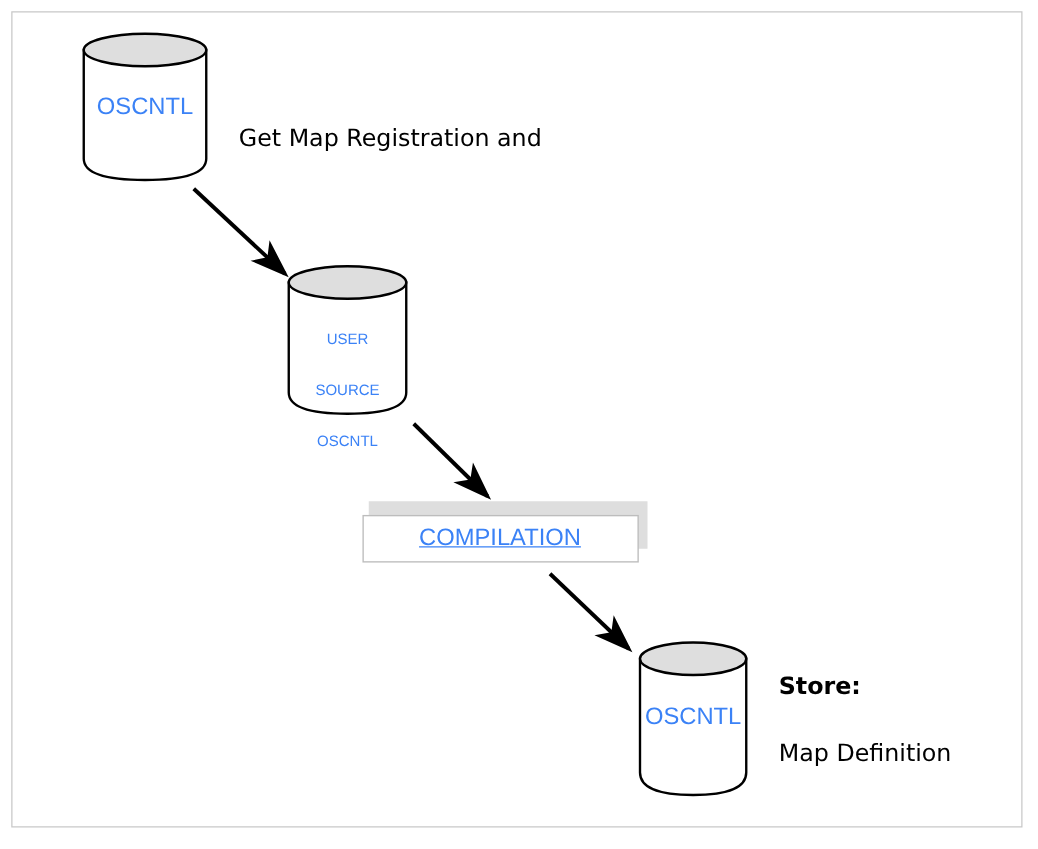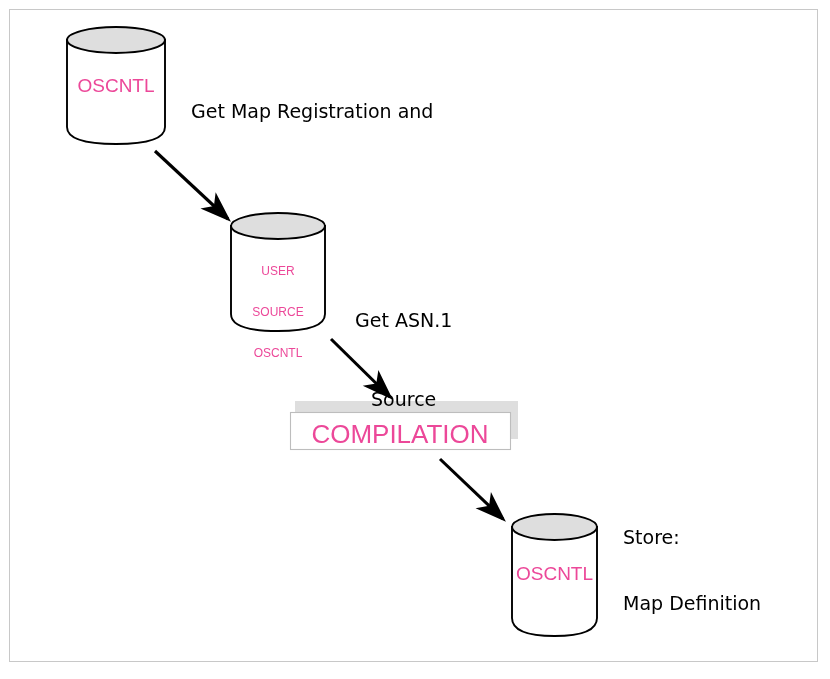--- a/index.html
+++ b/index.html
@@ -28,35 +28,36 @@
   .diagram-svg {
     position: absolute;
     left: 0;
     top: 0;
     width: 830px;
     height: 679px;
   }
   .node-label {
     position: absolute;
     font-family: "Liberation Sans", sans-serif;
-    color: #ec4899;
+    color: #3b82f6;
     text-align: center;
     line-height: 1.12;
     white-space: pre;
     pointer-events: none;
   }
   .cyl-label {
     font-size: 19px;
   }
   .cyl-label-multi {
     font-size: 12px;
     line-height: 1.15;
   }
   .box-label {
-    font-size: 26px;
+    font-size: 19px;
+    text-decoration: underline;
   }
   .annot {
     position: absolute;
     font-family: "DejaVu Sans", sans-serif;
     font-size: 19px;
     color: #000000;
     line-height: 1.38;
     white-space: pre;
     text-align: center;
   }
@@ -111,26 +112,22 @@
   </div>
 
   <div class="node-label box-label" style="left:290px; top:420px; width:220px;">COMPILATION</div>
 
   <div class="node-label cyl-label" style="left:512px; top:563px; width:85px;">OSCNTL</div>
 
   <div class="annot" style="left:191px; top:46px;">
     <div>Get Map Registration and</div>
   </div>
 
-  <div class="annot" style="left:355px; top:255px;">
-    <div>Get ASN.1</div>
-    <div>Source</div>
-  </div>
 
-  <div class="annot" style="left:623px; top:472px;">
+  <div class="annot" style="left:623px; top:484px;font-weight:bold;">
     <div>Store:</div>
   </div>
 
   <div class="annot" style="left:623px; top:538px;">
     <div>Map Definition</div>
     
     
     
   </div>
 

